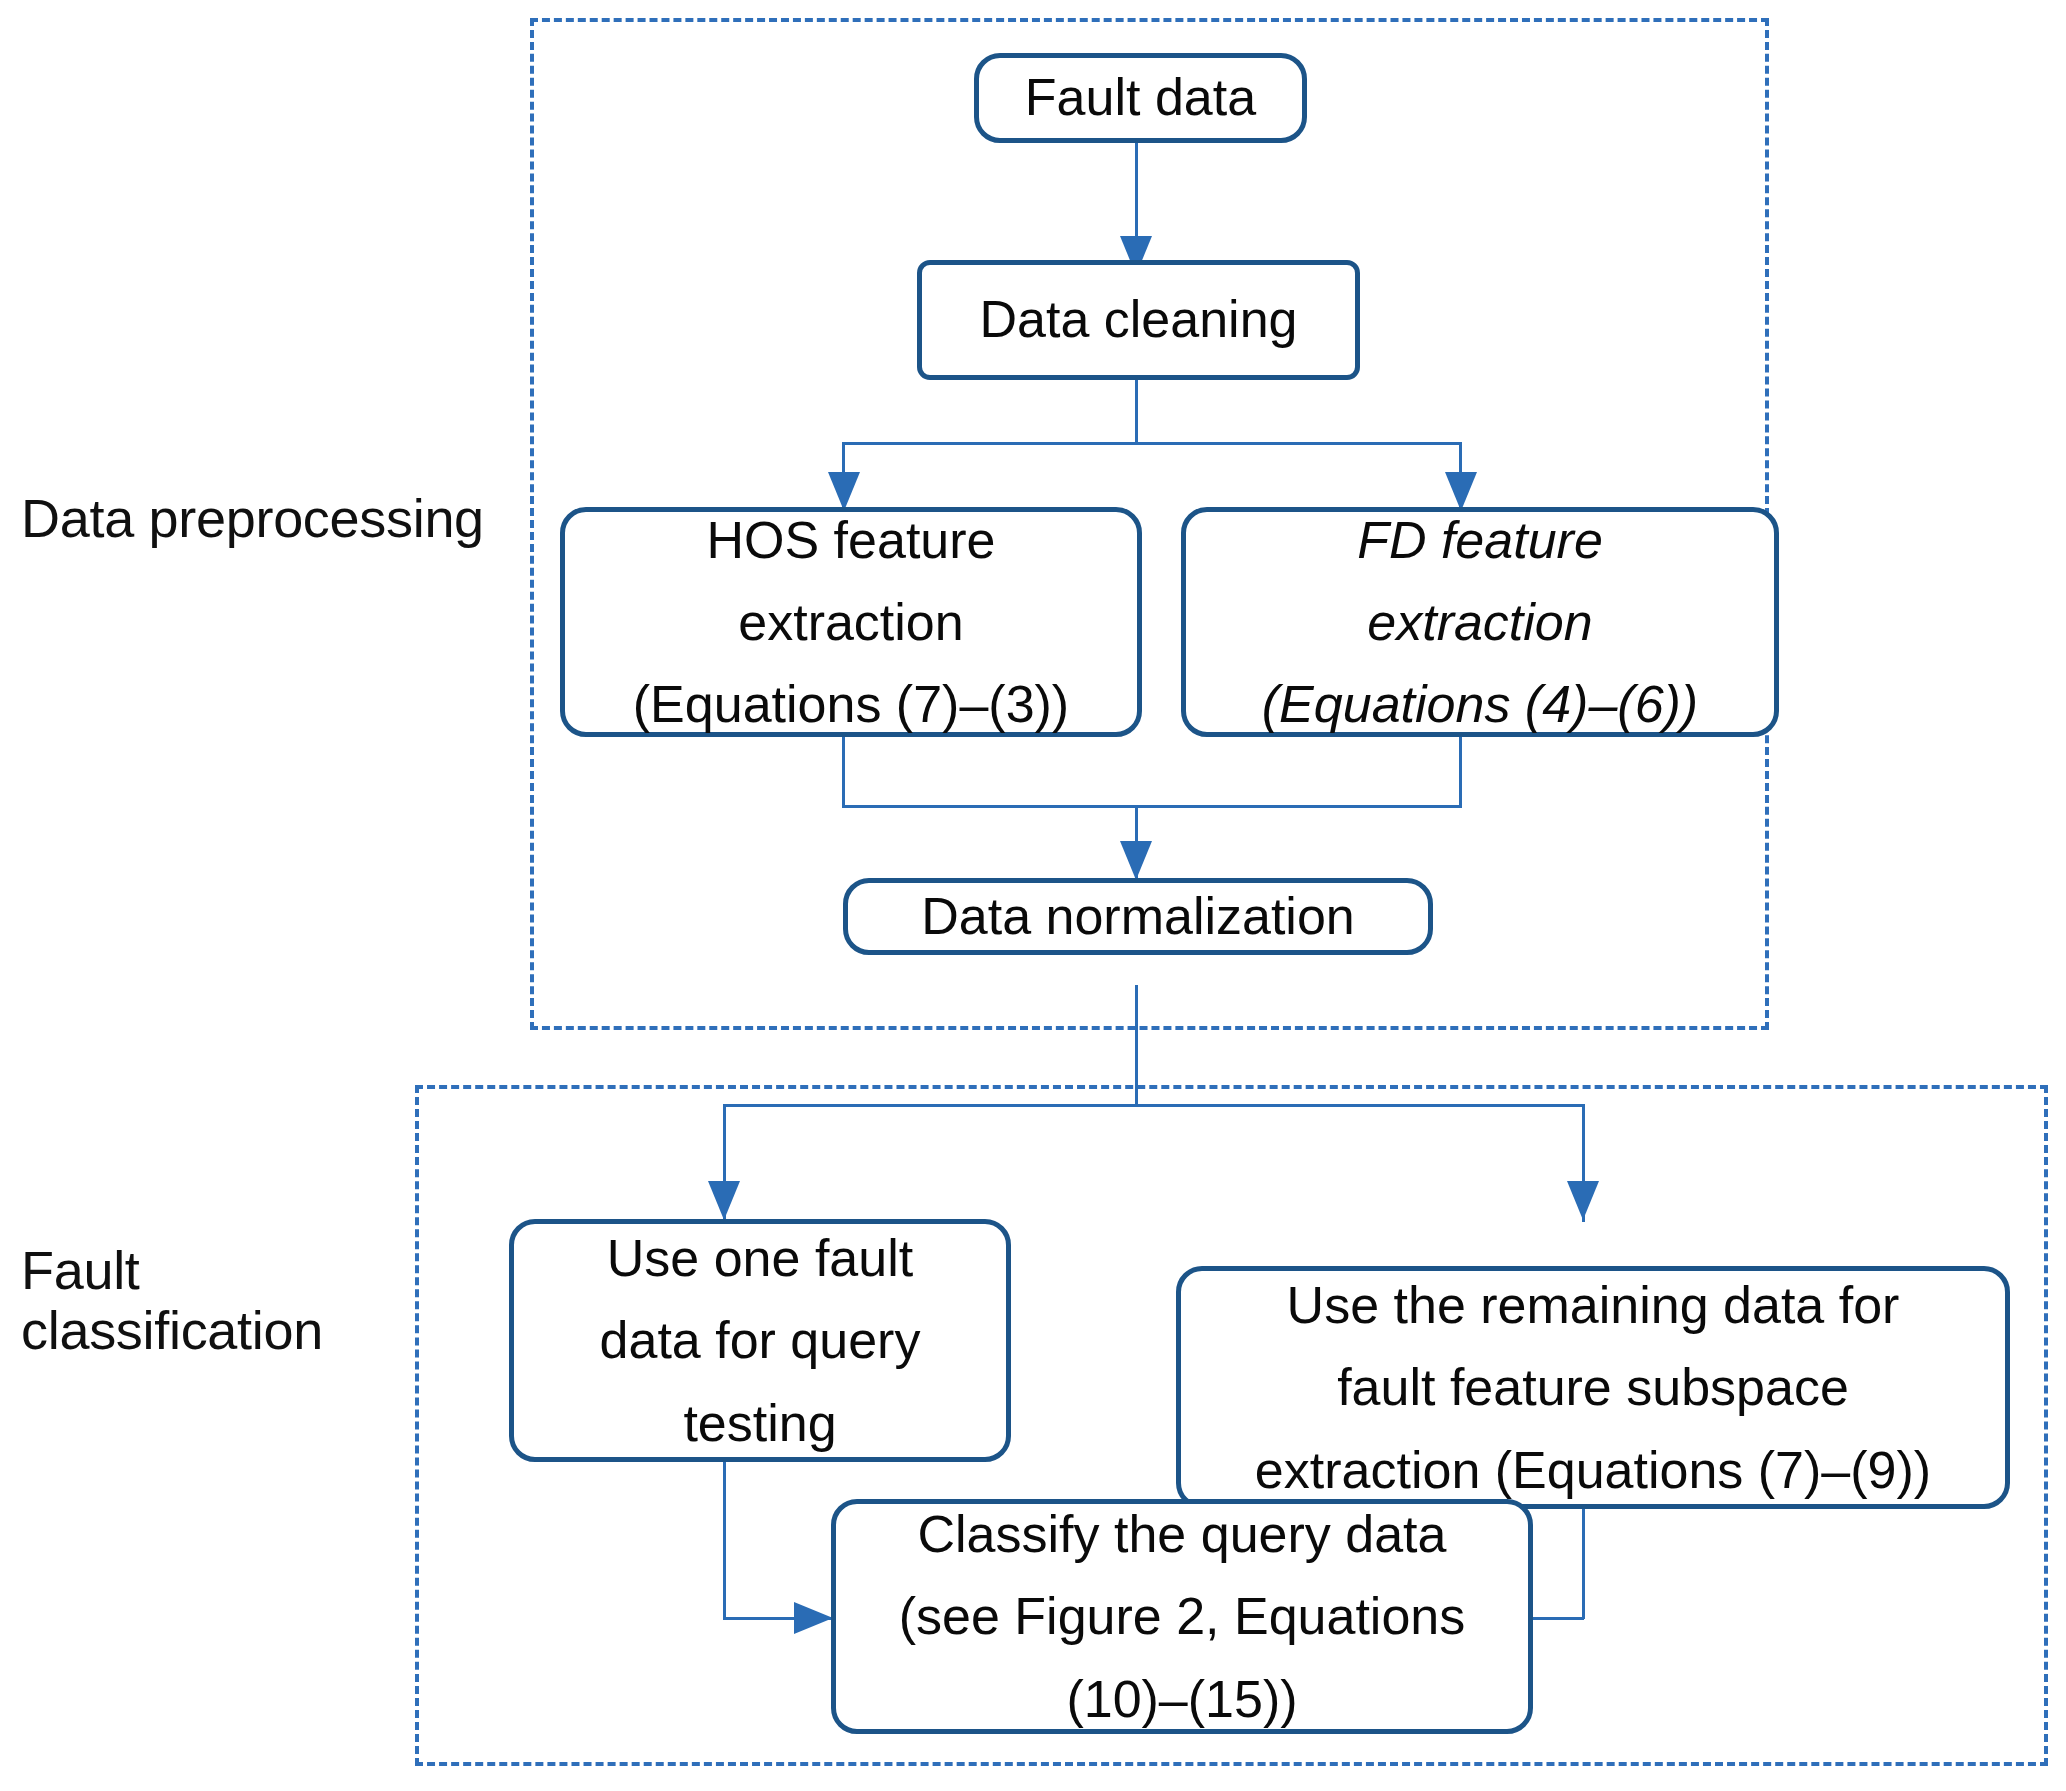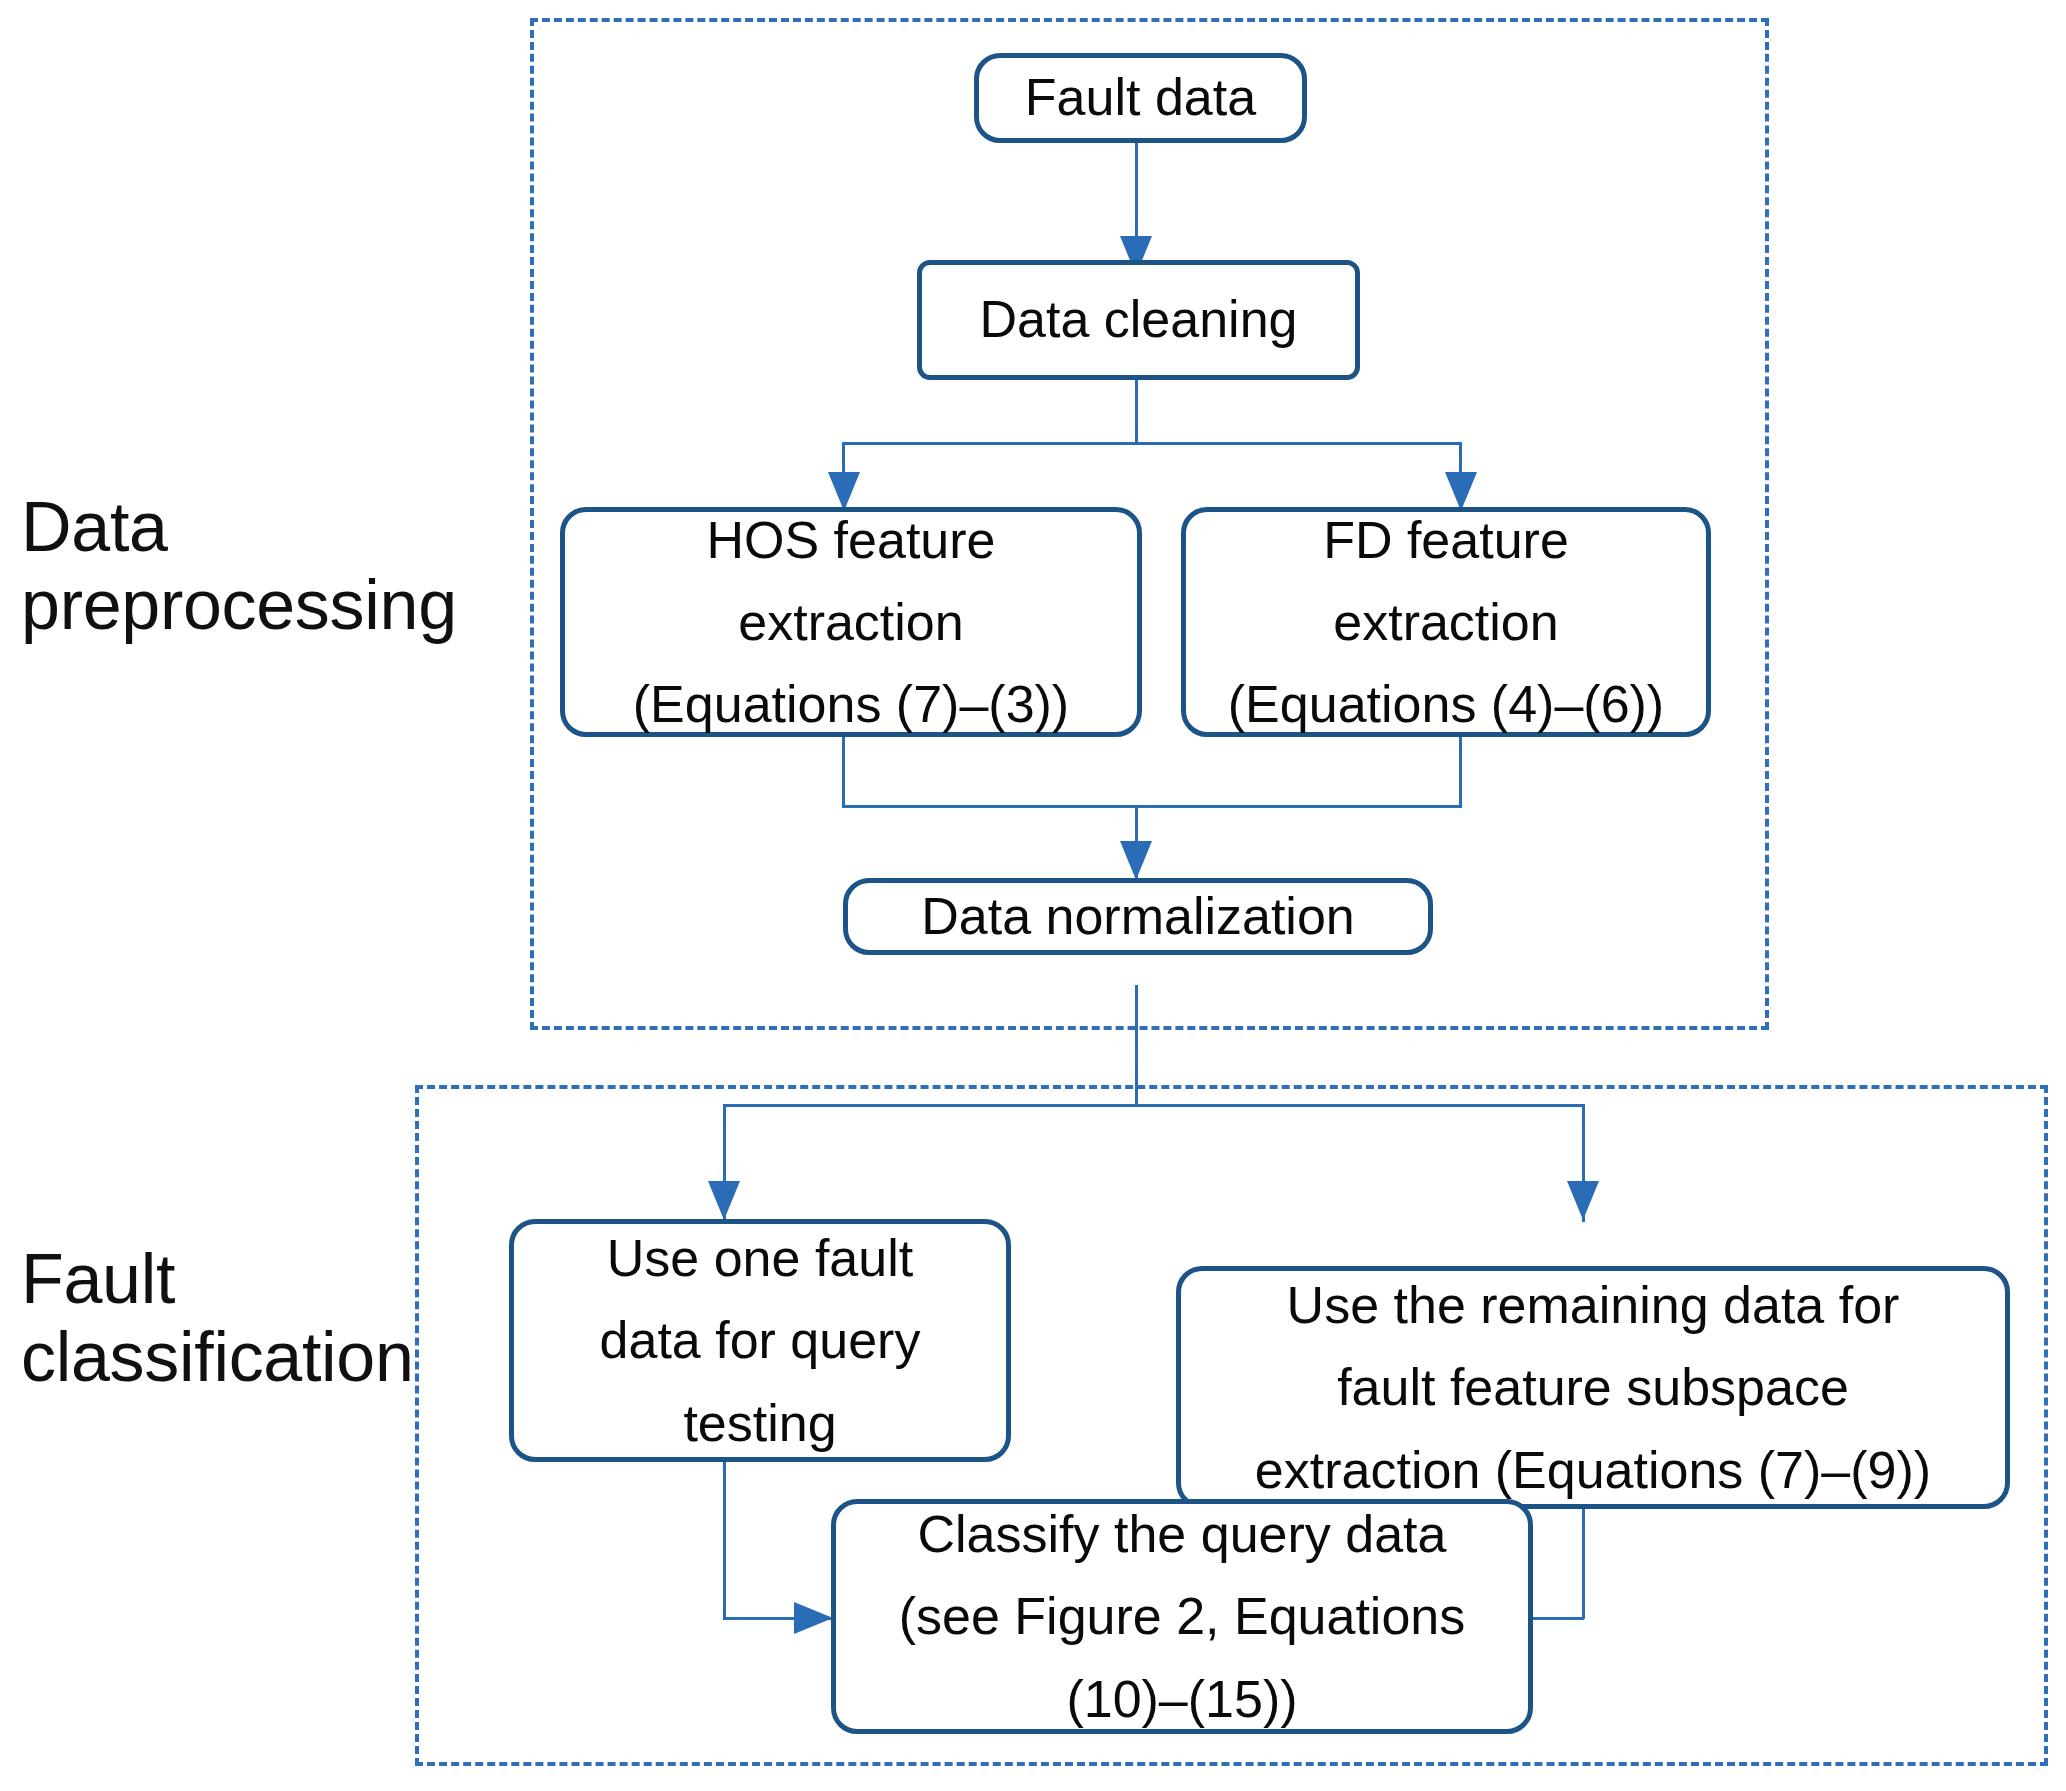--- a/index.html
+++ b/index.html
@@ -19,21 +19,21 @@
   }
   .group-box {
     position: absolute;
     border: 4.1px dashed #2f6fba;
     box-sizing: border-box;
     background: transparent;
   }
   .group-label {
     position: absolute;
     color: #101010;
-    font-size: 70px;
+    font-size: 54px;
     line-height: 1.12;
     white-space: pre-line;
     letter-spacing: -0.3px;
   }
   .node {
     position: absolute;
     box-sizing: border-box;
     border: 5.3px solid #1c5488;
     border-radius: 26px;
     background: #ffffff;
@@ -125,21 +125,21 @@
   <div class="arrow-left" style="left:1492px; top:1602px;"></div>
 
   <div class="node" style="left:974px; top:53px; width:333px; height:90px;">Fault data</div>
 
   <div class="node" style="left:917px; top:260px; width:443px; height:120px;border-radius:13px;">Data cleaning</div>
 
   <div class="node multiline" style="left:560px; top:507px; width:582px; height:230px;">HOS feature
 extraction
 (Equations (7)–(3))</div>
 
-  <div class="node multiline" style="left:1181px; top:507px; width:530px; height:230px;">FD feature
+  <div class="node multiline" style="left:1181px; top:507px; width:598px; height:230px;font-style:italic;">FD feature
 extraction
 (Equations (4)–(6))</div>
 
   <div class="node" style="left:843px; top:878px; width:590px; height:77px;">Data normalization</div>
 
   <div class="node multiline" style="left:509px; top:1219px; width:502px; height:243px;">Use one fault
 data for query
 testing</div>
 
   <div class="node multiline" style="left:1176px; top:1266px; width:834px; height:243px;">Use the remaining data for

